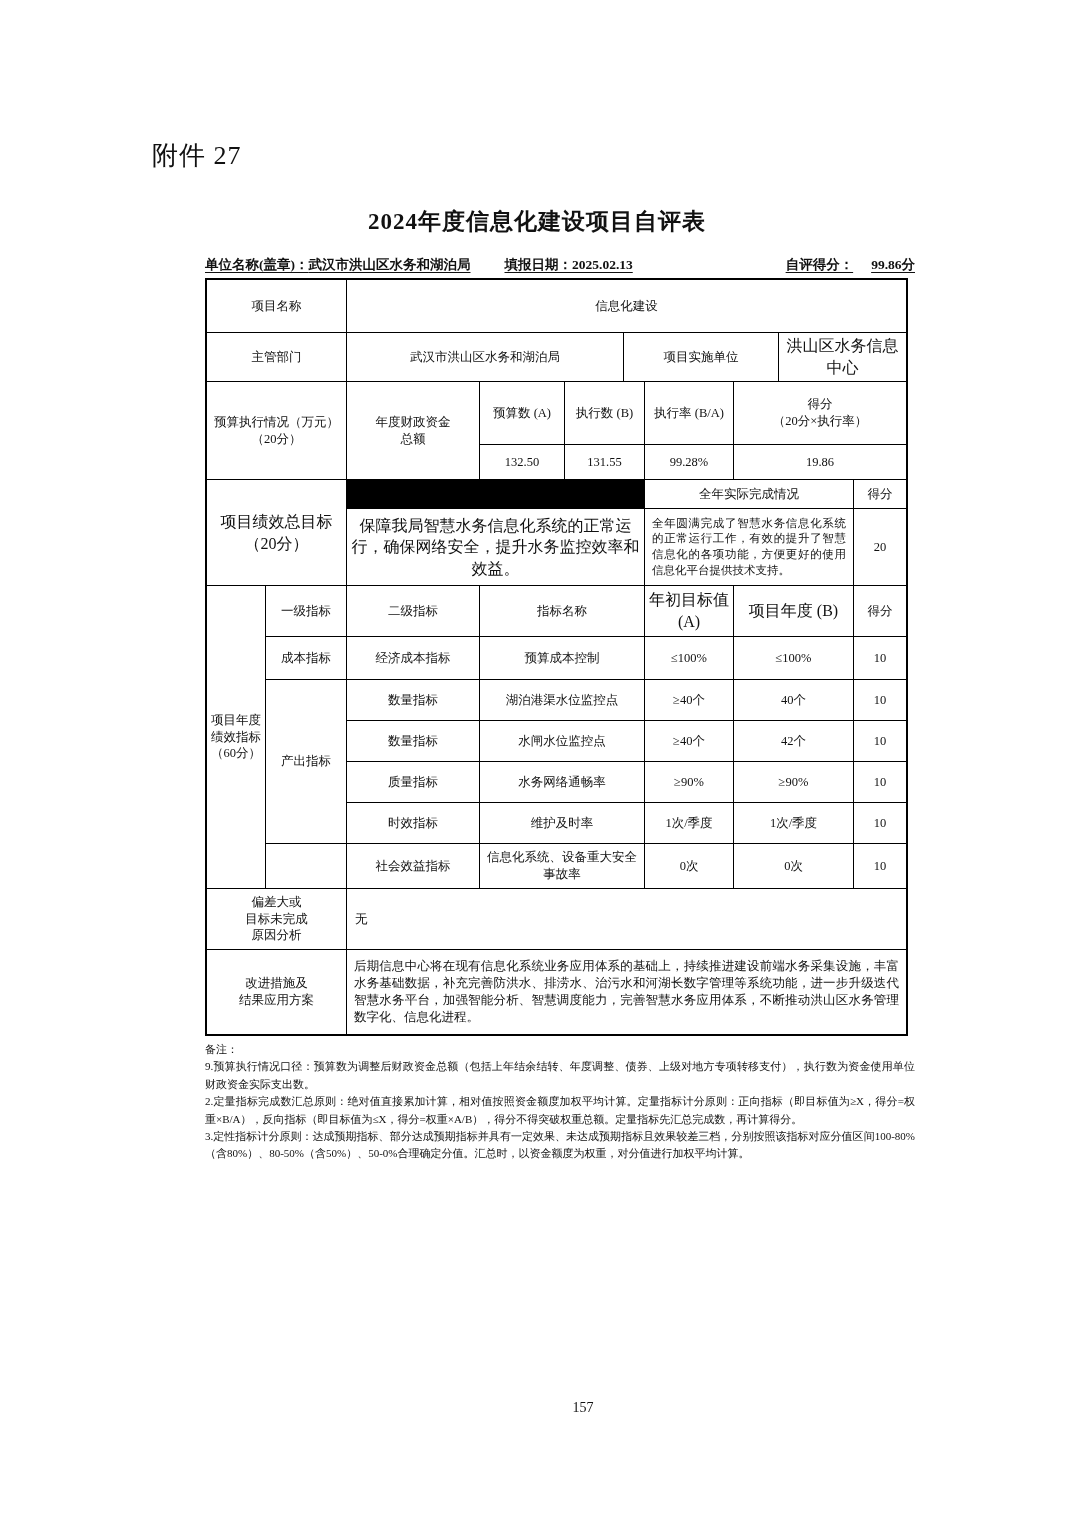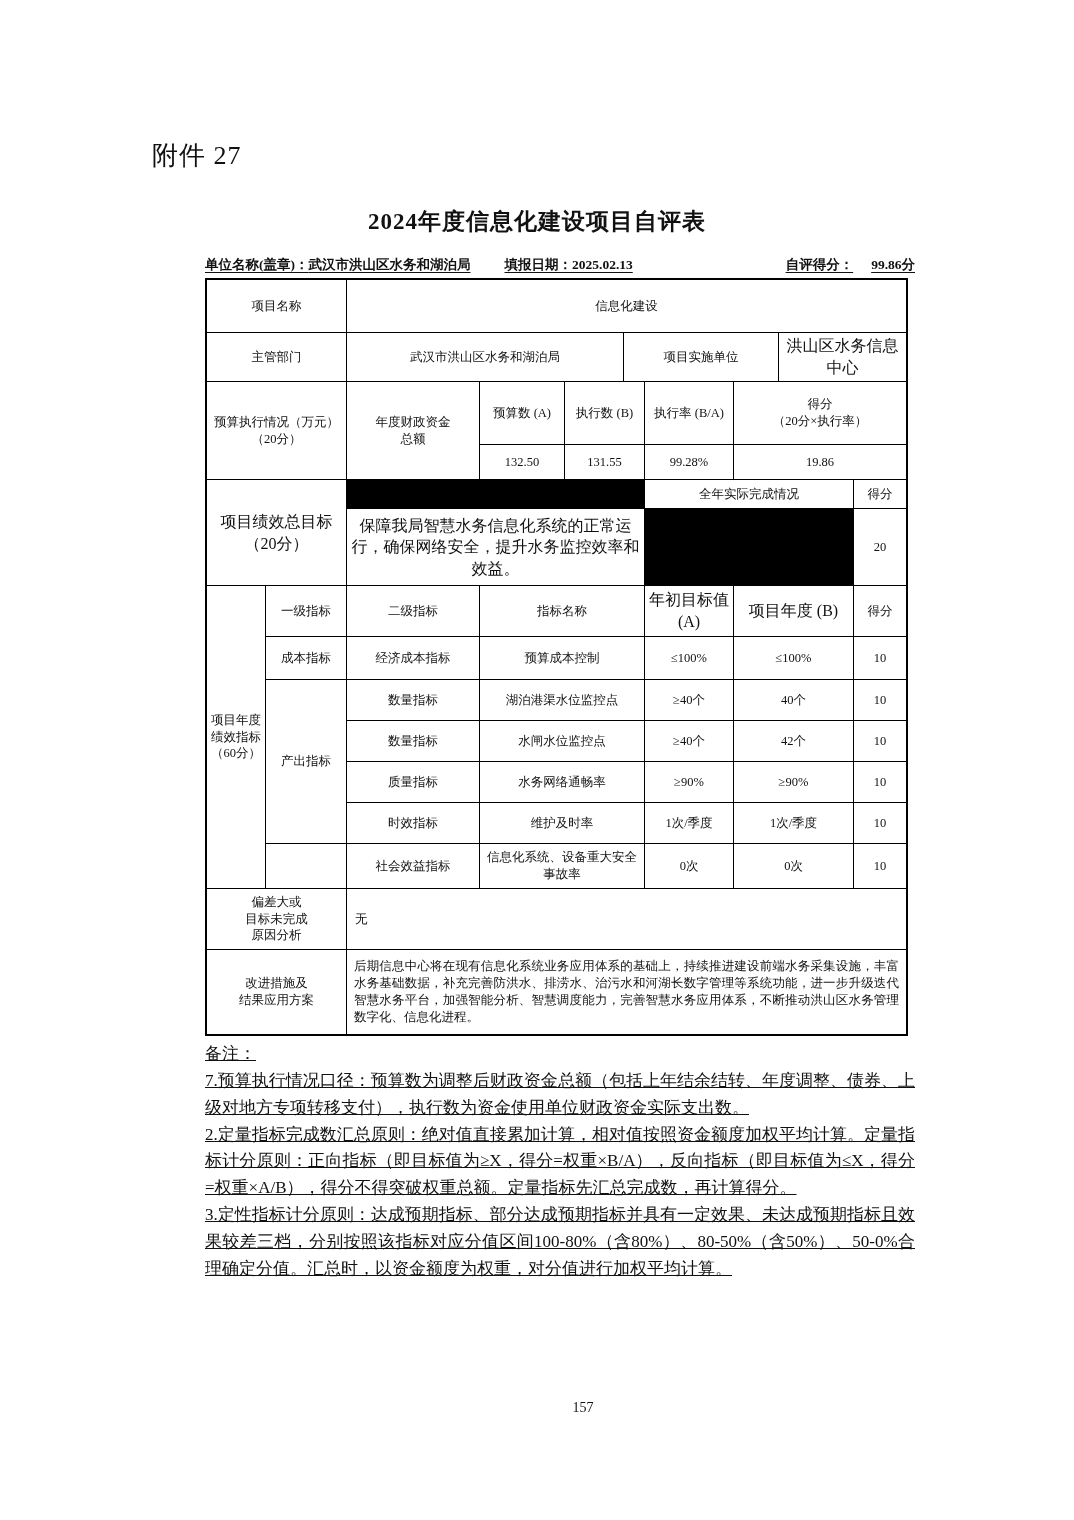--- a/index.html
+++ b/index.html
@@ -51,24 +51,23 @@
     overflow: hidden;
   }
   .pre { white-space: pre-line; }
   .left { justify-content: flex-start; text-align: left; padding-left: 8px; }
   .just { justify-content: flex-start; text-align: justify; align-items: center; padding: 4px 7px; }
   .sm { font-size: 16px; }
   .xs { font-size: 11.5px; }
 
   .notes {
     margin-top: 5px;
-    font-size: 17px; line-height: 1.58;
+    font-size: 11px; line-height: 1.58;
     text-align: justify;
     width: 710px;
-    text-decoration: underline;
   }
   .notes .nt { font-weight: normal; }
 
   .pageno {
     position: absolute; top: 1400px; left: 0; width: 100%;
     text-align: center; font-size: 14px;
     font-family: "Liberation Serif", "DejaVu Serif", serif;
     margin-left: 46px;
   }
 </style>
@@ -110,20 +109,21 @@
 （20分×执行率）</div>
       <div class="c" style="grid-area:4/4/5/5">132.50</div>
       <div class="c" style="grid-area:4/5/5/7">131.55</div>
       <div class="c" style="grid-area:4/7/5/8">99.28%</div>
       <div class="c" style="grid-area:4/8/5/11">19.86</div>
 
       <div class="c sm" style="grid-area:5/1/7/3">项目绩效总目标（20分）</div>
       <div class="c" style="grid-area:5/7/6/10">全年实际完成情况</div>
       <div class="c" style="grid-area:5/10/6/11">得分</div>
       <div class="c sm" style="grid-area:6/3/7/7">保障我局智慧水务信息化系统的正常运行，确保网络安全，提升水务监控效率和效益。</div>
+      <div class="c xs just" style="grid-area:6/7/7/10">全年圆满完成了智慧水务信息化系统的正常运行工作，有效的提升了智慧信息化的各项功能，方便更好的使用信息化平台提供技术支持。</div>
       <div class="c" style="grid-area:6/10/7/11">20</div>
 
       <div class="c pre" style="grid-area:7/1/14/2">项目年度
 绩效指标
 （60分）</div>
       <div class="c" style="grid-area:7/2/8/3">一级指标</div>
       <div class="c" style="grid-area:7/3/8/4">二级指标</div>
       <div class="c" style="grid-area:7/4/8/7">指标名称</div>
       <div class="c sm" style="grid-area:7/7/8/8">年初目标值 (A)</div>
       <div class="c sm" style="grid-area:7/8/8/10">项目年度 (B)</div>
@@ -175,21 +175,21 @@
       <div class="c left" style="grid-area:14/3/15/11">无</div>
 
       <div class="c pre" style="grid-area:15/1/16/3">改进措施及
 结果应用方案</div>
       <div class="c just" style="grid-area:15/3/16/11">后期信息中心将在现有信息化系统业务应用体系的基础上，持续推进建设前端水务采集设施，丰富水务基础数据，补充完善防洪水、排涝水、治污水和河湖长数字管理等系统功能，进一步升级迭代智慧水务平台，加强智能分析、智慧调度能力，完善智慧水务应用体系，不断推动洪山区水务管理数字化、信息化进程。</div>
 
     </div>
 
     <div class="notes">
       <div class="nt">备注：</div>
-      <div>7.预算执行情况口径：预算数为调整后财政资金总额（包括上年结余结转、年度调整、债券、上级对地方专项转移支付），执行数为资金使用单位财政资金实际支出数。</div>
+      <div>9.预算执行情况口径：预算数为调整后财政资金总额（包括上年结余结转、年度调整、债券、上级对地方专项转移支付），执行数为资金使用单位财政资金实际支出数。</div>
       <div>2.定量指标完成数汇总原则：绝对值直接累加计算，相对值按照资金额度加权平均计算。定量指标计分原则：正向指标（即目标值为≥X，得分=权重×B/A），反向指标（即目标值为≤X，得分=权重×A/B），得分不得突破权重总额。定量指标先汇总完成数，再计算得分。</div>
       <div>3.定性指标计分原则：达成预期指标、部分达成预期指标并具有一定效果、未达成预期指标且效果较差三档，分别按照该指标对应分值区间100-80%（含80%）、80-50%（含50%）、50-0%合理确定分值。汇总时，以资金额度为权重，对分值进行加权平均计算。</div>
     </div>
 
   </div>
 
   <div class="pageno">157</div>
 
 </div>
 

